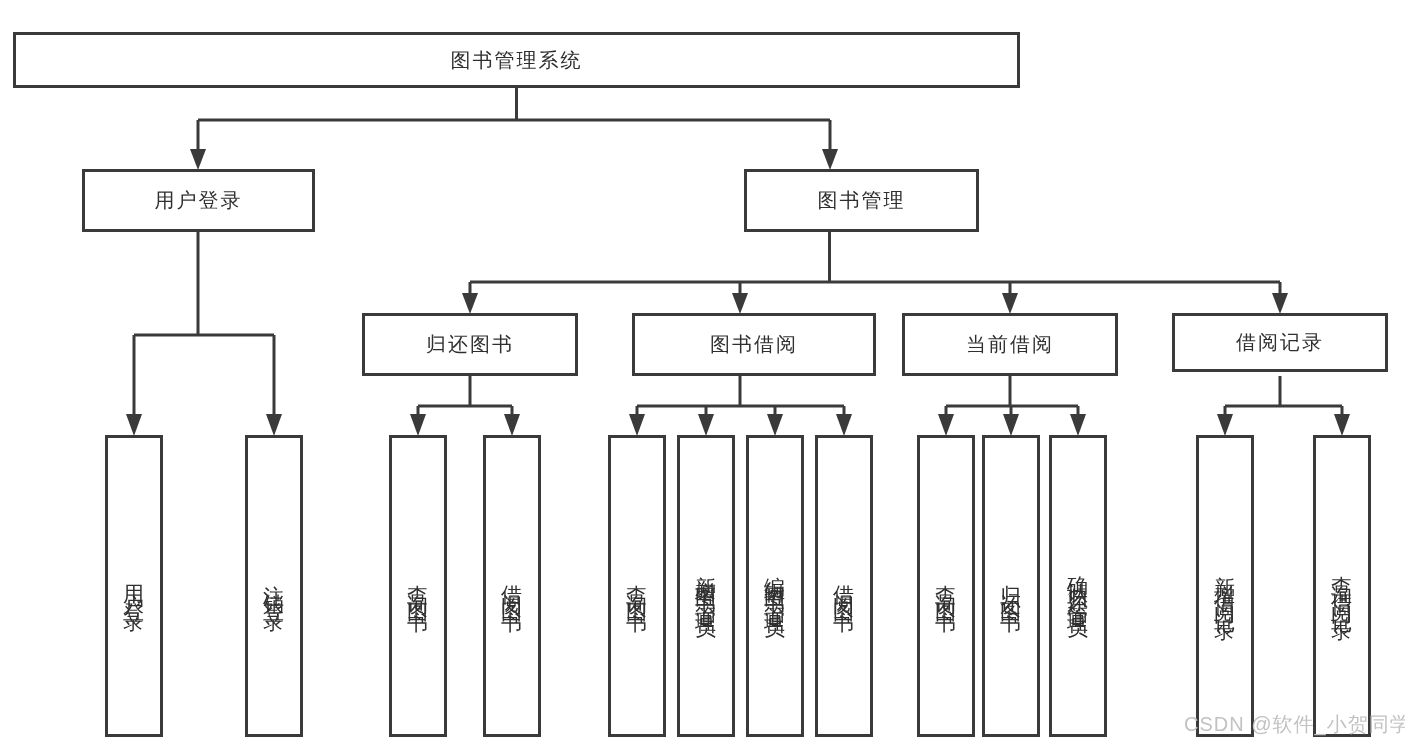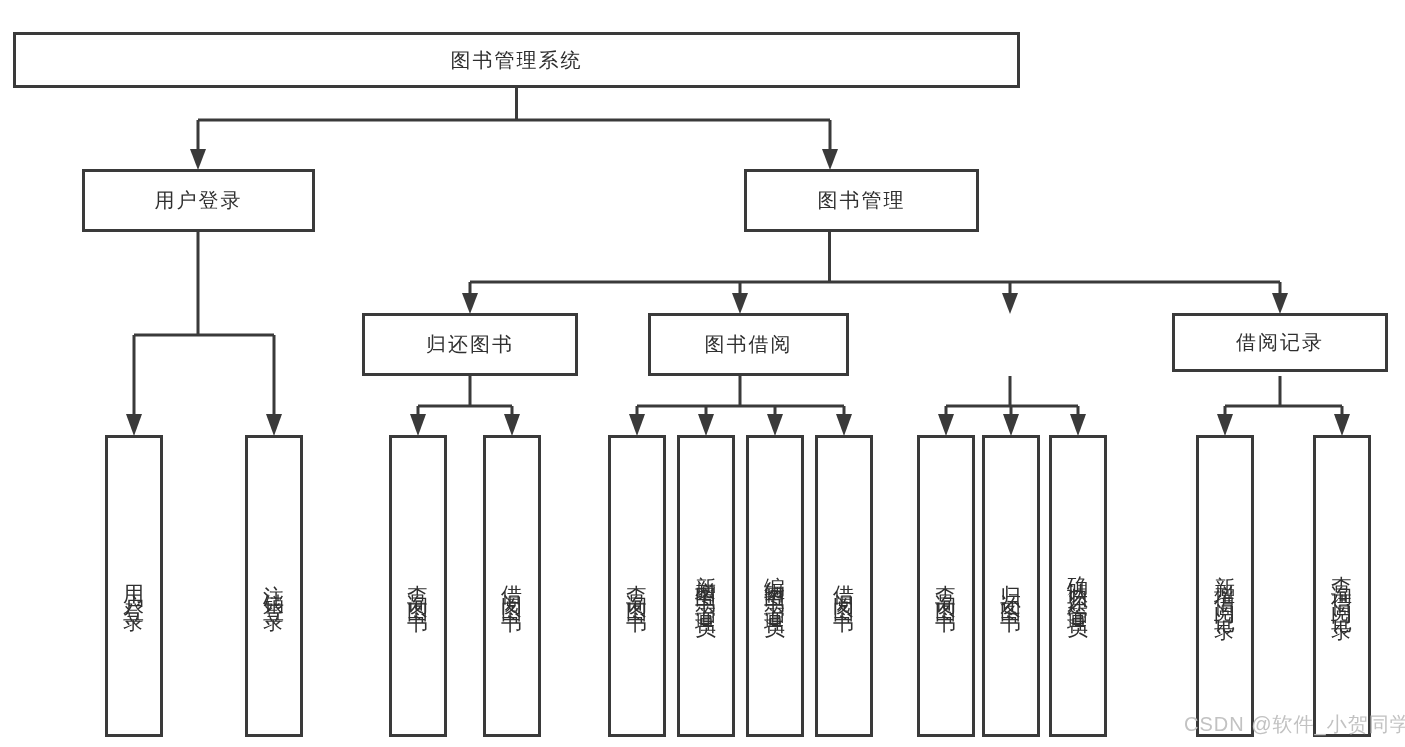--- a/index.html
+++ b/index.html
@@ -87,21 +87,22 @@
     <polygon points="1217,414 1233,414 1225,436"></polygon>
     <polygon points="1334,414 1350,414 1342,436"></polygon>
   </svg>
 
   <div class="node h-node" style="left:13px;top:12px;width:1007px;height:56px;margin-top:20px;">图书管理系统</div>
 
   <div class="node h-node" style="left:82px;top:169px;width:233px;height:63px;">用户登录</div>
   <div class="node h-node" style="left:712px;top:169px;width:235px;height:63px;margin-left:32px;">图书管理</div>
 
   <div class="node h-node" style="left:362px;top:313px;width:216px;height:63px;">归还图书</div>
-  <div class="node h-node" style="left:632px;top:313px;width:201px;height:63px;margin-left:16px;">图书借阅</div>
+  <div class="node h-node" style="left:632px;top:313px;width:244px;height:63px;">图书借阅</div>
+  <div class="node h-node" style="left:902px;top:313px;width:216px;height:63px;">当前借阅</div>
   <div class="node h-node" style="left:1172px;top:313px;width:216px;height:59px;">借阅记录</div>
 
   <div class="node v-node" style="left:105px;top:435px;width:58px;height:302px;">用户登录</div>
   <div class="node v-node" style="left:245px;top:435px;width:58px;height:302px;">注销登录</div>
 
   <div class="node v-node" style="left:389px;top:435px;width:58px;height:302px;">查询图书</div>
   <div class="node v-node" style="left:483px;top:435px;width:58px;height:302px;">借阅图书</div>
 
   <div class="node v-node" style="left:608px;top:435px;width:58px;height:302px;">查询图书</div>
   <div class="node v-node long" style="left:677px;top:435px;width:58px;height:302px;">新增图书（管理员）</div>

